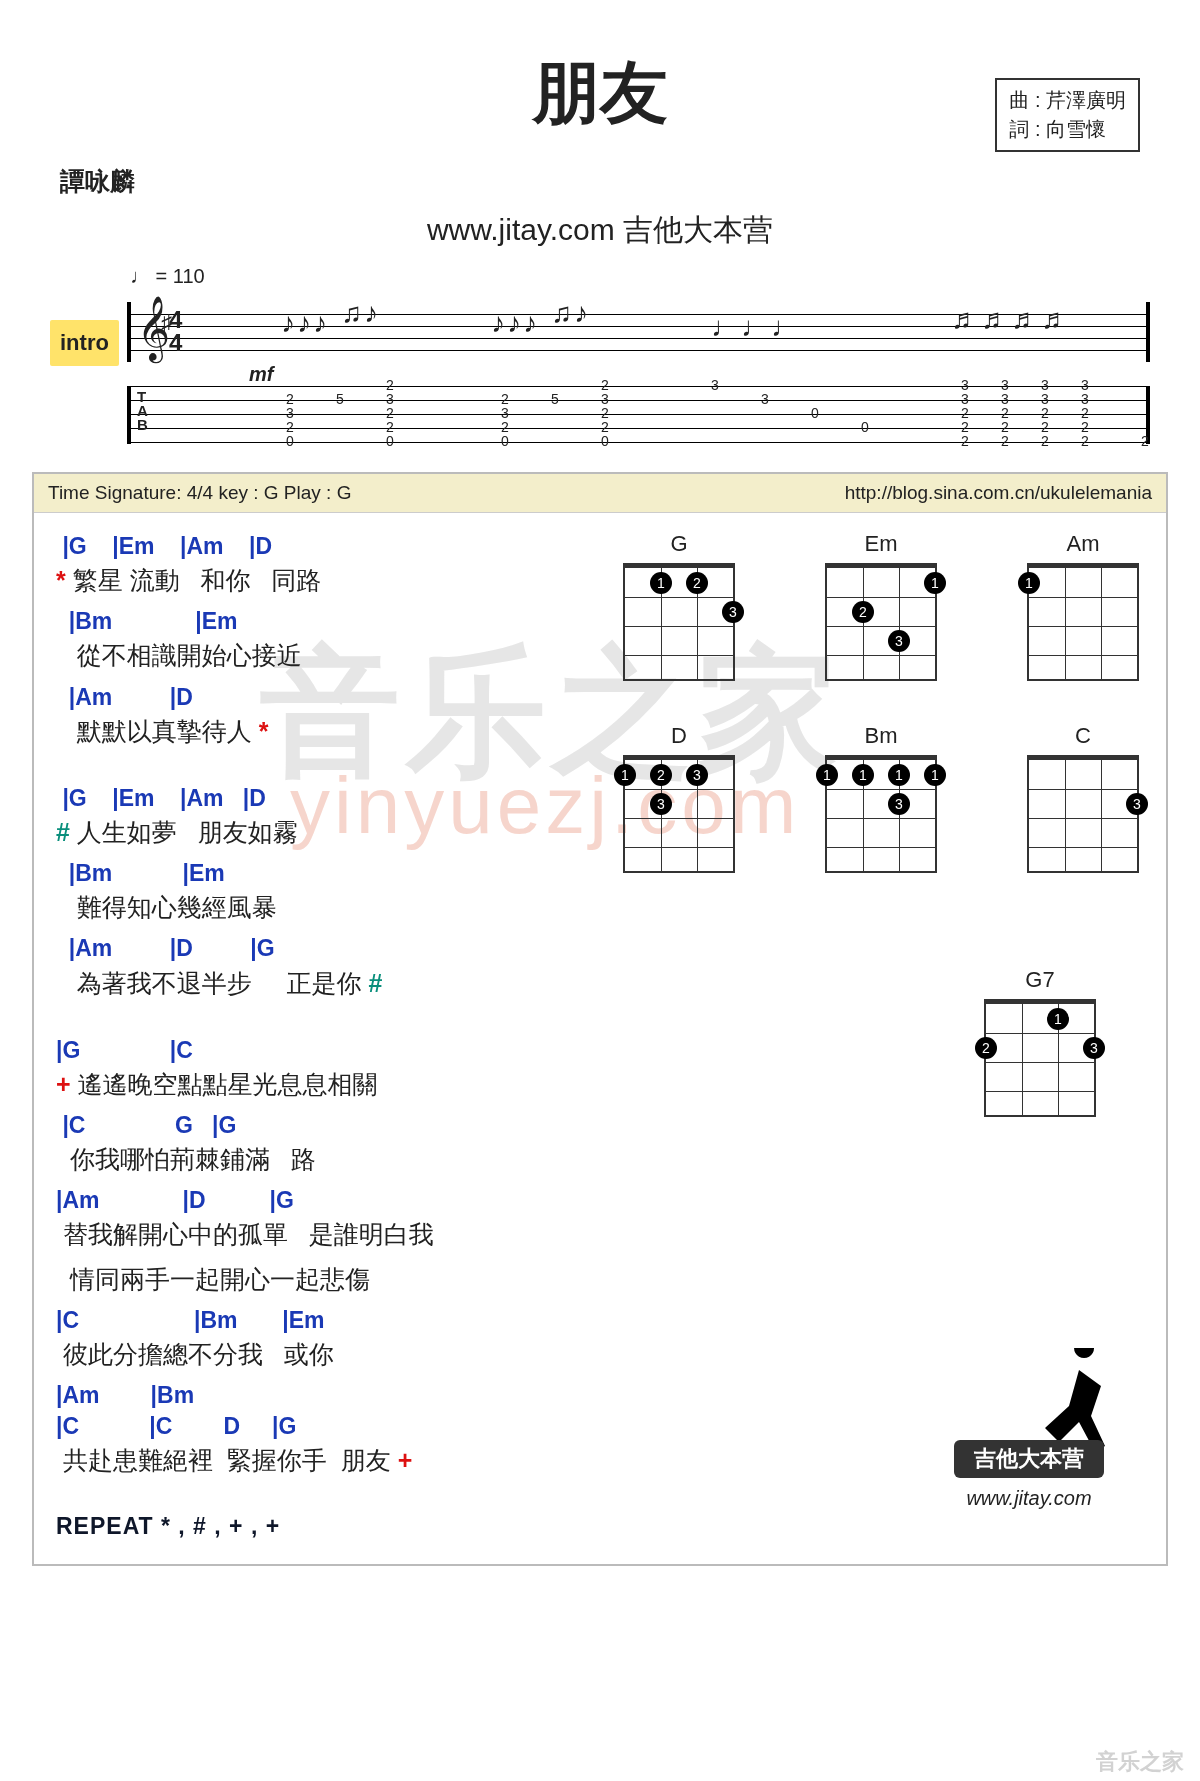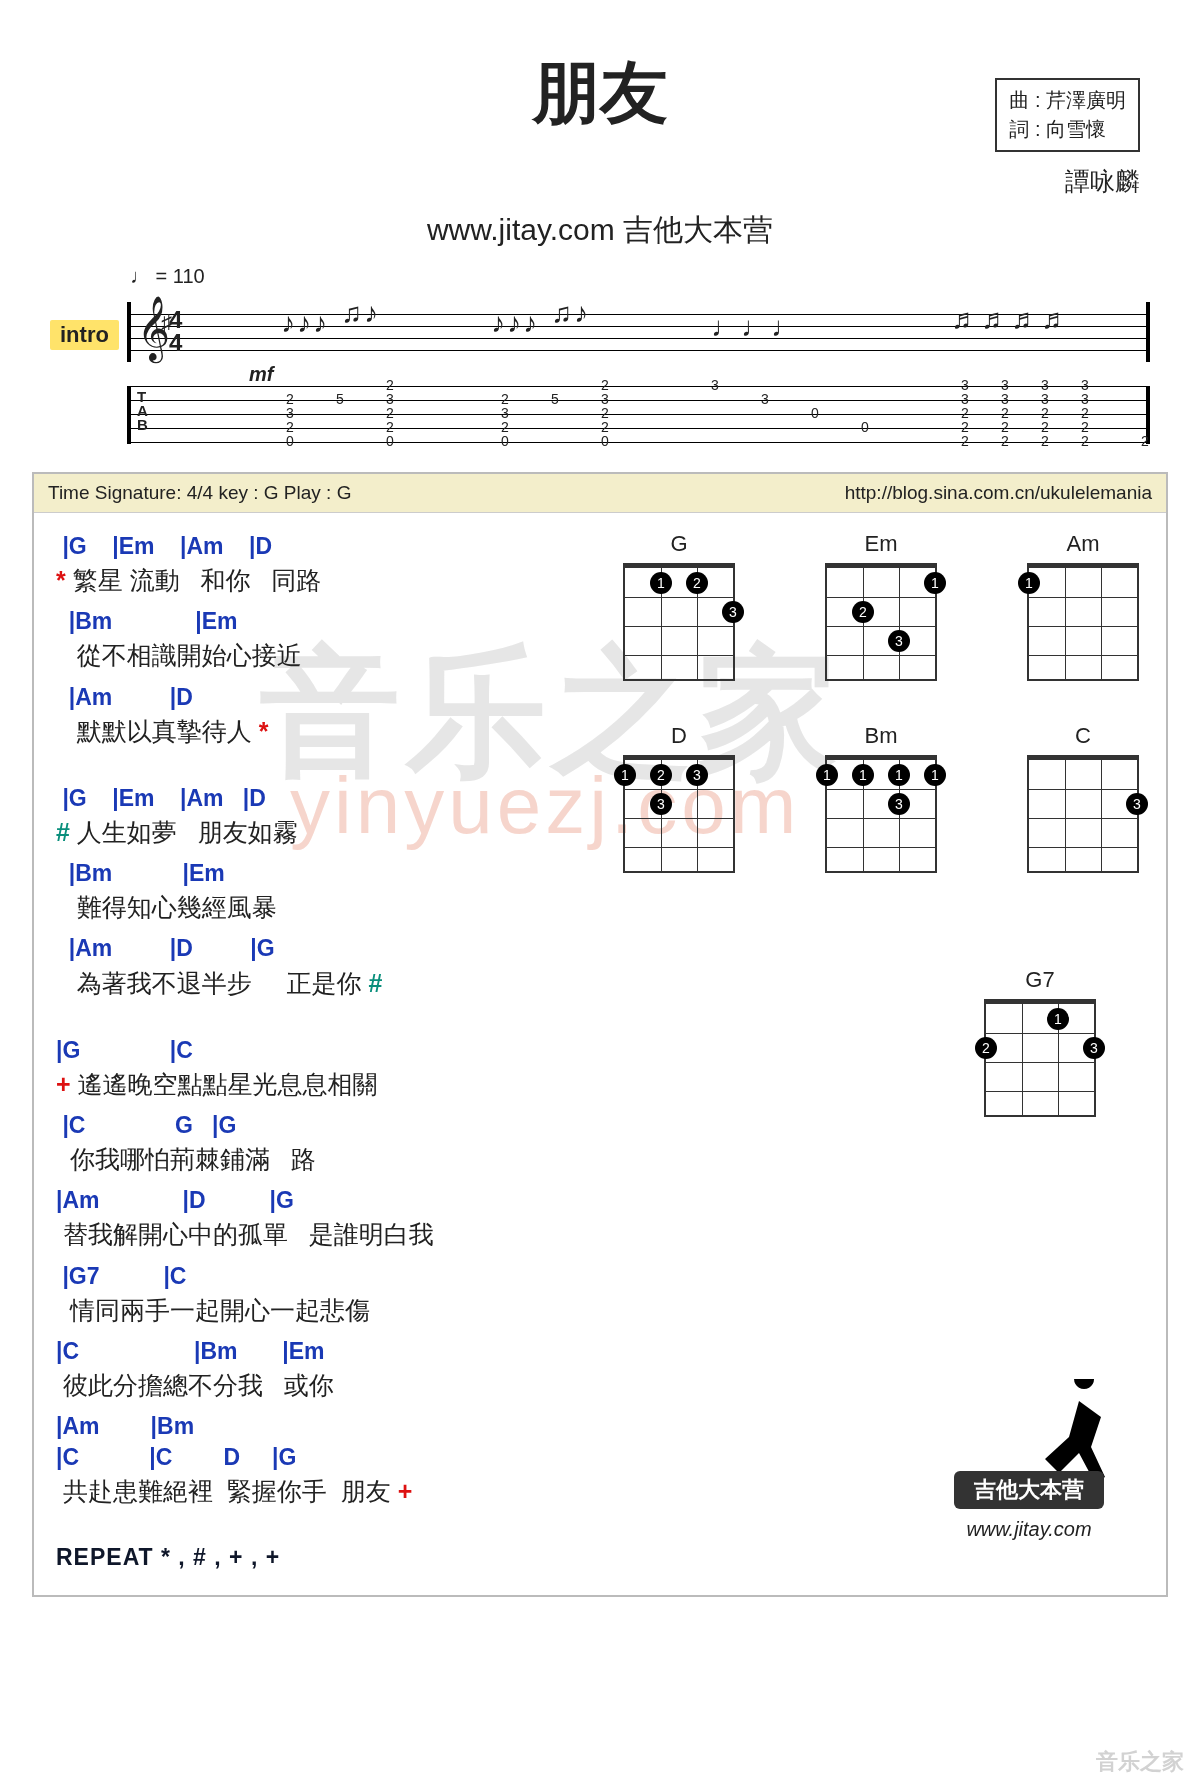--- a/index.html
+++ b/index.html
@@ -24,41 +24,42 @@
   .credit-box {
     position: absolute;
     right: 60px;
     top: 78px;
     border: 2px solid #333;
     padding: 6px 12px;
     font-size: 20px;
     line-height: 1.45;
   }
   .subtitle {
-    text-align: right;
+    text-align: left;
     font-size: 25px;
     margin-top: 26px;
+    font-weight: bold;
   }
   .siteline {
     text-align: center;
     font-size: 30px;
     margin-top: 12px;
   }
   .tempo {
     font-size: 20px;
     margin: 14px 0 2px 70px;
   }
   .intro-wrap {
     margin: 0 50px 28px;
     display: flex;
     align-items: flex-start;
   }
   .intro-label {
     background: #ffe36a;
-    padding: 2px 10px;
+    padding: 10px 10px;
     font-size: 22px;
     font-weight: bold;
     margin-top: 18px;
     border-radius: 2px;
   }
   .staff-block {
     flex: 1;
     margin-left: 8px;
   }
   .staff {
@@ -342,21 +343,20 @@
           <div class="chord-line">  |Am         |D         |G</div>
           <div class="lyric-line"><span>   為著我不退半步     正是你</span><span class="mark-teal"> #</span></div>
         </div>
         <div class="section">
           <div class="chord-line">|G              |C</div>
           <div class="lyric-line"><span class="mark-red">+</span><span> 遙遙晚空點點星光息息相關</span></div>
           <div class="chord-line"> |C              G   |G</div>
           <div class="lyric-line"><span>  你我哪怕荊棘鋪滿   路</span></div>
           <div class="chord-line">|Am             |D          |G</div>
           <div class="lyric-line"><span> 替我解開心中的孤單   是誰明白我</span></div>
-          <div class="chord-line"> |G7          |C</div>
           <div class="lyric-line"><span>  情同兩手一起開心一起悲傷</span></div>
           <div class="chord-line">|C                  |Bm       |Em</div>
           <div class="lyric-line"><span> 彼此分擔總不分我   或你</span></div>
           <div class="chord-line">|Am        |Bm</div>
           <div class="chord-line">|C           |C        D     |G</div>
           <div class="lyric-line"><span> 共赴患難絕裡  緊握你手  朋友</span><span class="mark-red"> +</span></div>
         </div>
         <div class="repeat-line">REPEAT    * , # , + , +</div>
       </div>
     <div class="chords-col">

